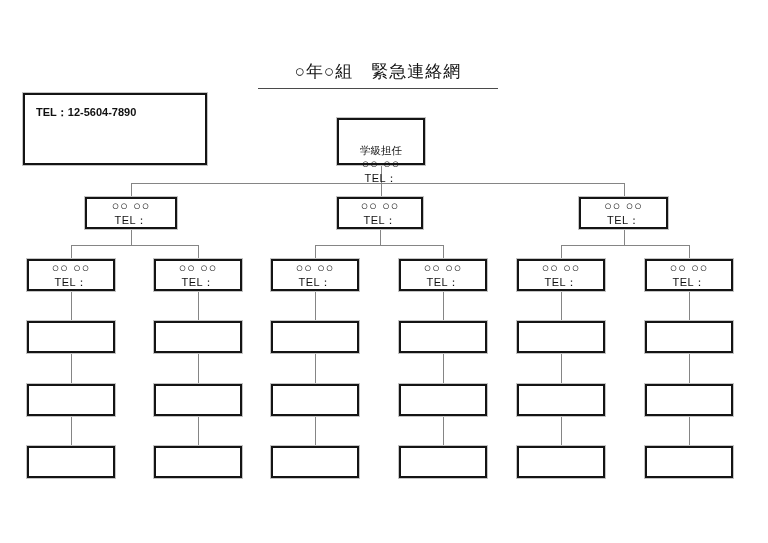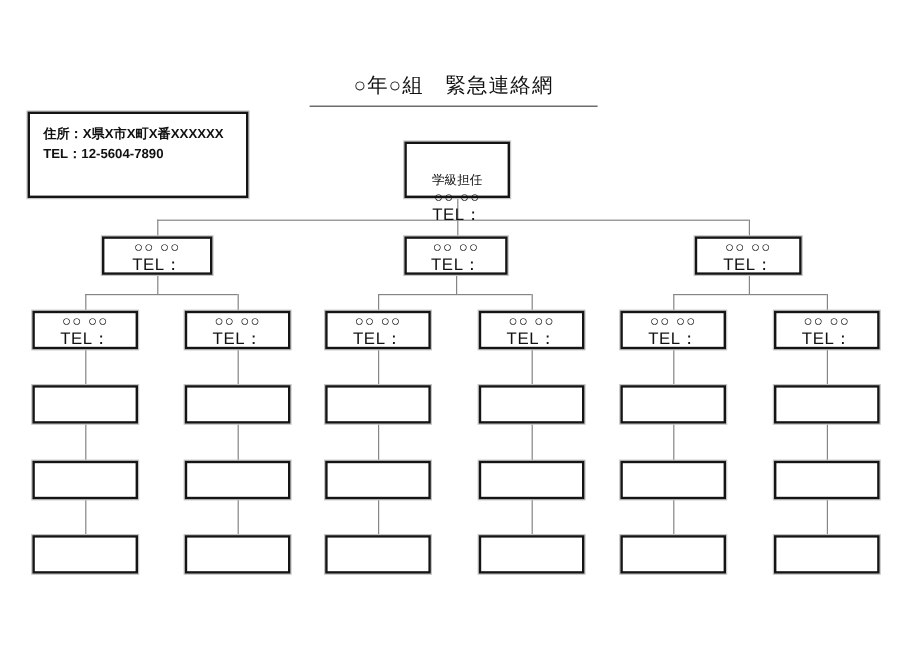--- a/index.html
+++ b/index.html
@@ -56,21 +56,21 @@
     background: #fff;
     display: flex;
     flex-direction: column;
     align-items: center;
     justify-content: center;
     z-index: 2;
     text-align: center;
   }
   .node .role { font-size: 10.5px; line-height: 14px; margin-top: 45px; }
   .node .nm   { font-size: 12.5px; line-height: 15px; letter-spacing: 1px; white-space: nowrap; }
-  .node .tel  { font-size: 14px;  line-height: 13px; letter-spacing: 0.5px; }
+  .node .tel  { font-size: 11px;  line-height: 13px; letter-spacing: 0.5px; }
   
   .slot {
     position: absolute;
     box-sizing: border-box;
     width: 88px;
     height: 32px;
     border: 2px solid #141414;
     box-shadow: 0 0 0 1px #c4c4c4;
     background: #fff;
     z-index: 2;
@@ -85,21 +85,20 @@
   .lv { width: 1px; }
 </style>
 </head>
 <body>
 
 <div class="page">
 
   <div class="title">○年○組　緊急連絡網</div>
 
   <div class="school-box">
-    <div>住所：X県X市X町X番XXXXXX</div>
     <div>TEL：12-5604-7890</div>
   </div>
 
   <div class="node" style="left:337px; top:118px; width:88px; height:47px;">
     <div class="role">学級担任</div>
     <div class="nm">○○ ○○</div>
     <div class="tel">TEL：</div>
   </div>
 
   <div class="lv" style="left:381px; top:165px; height:32px;"></div>

